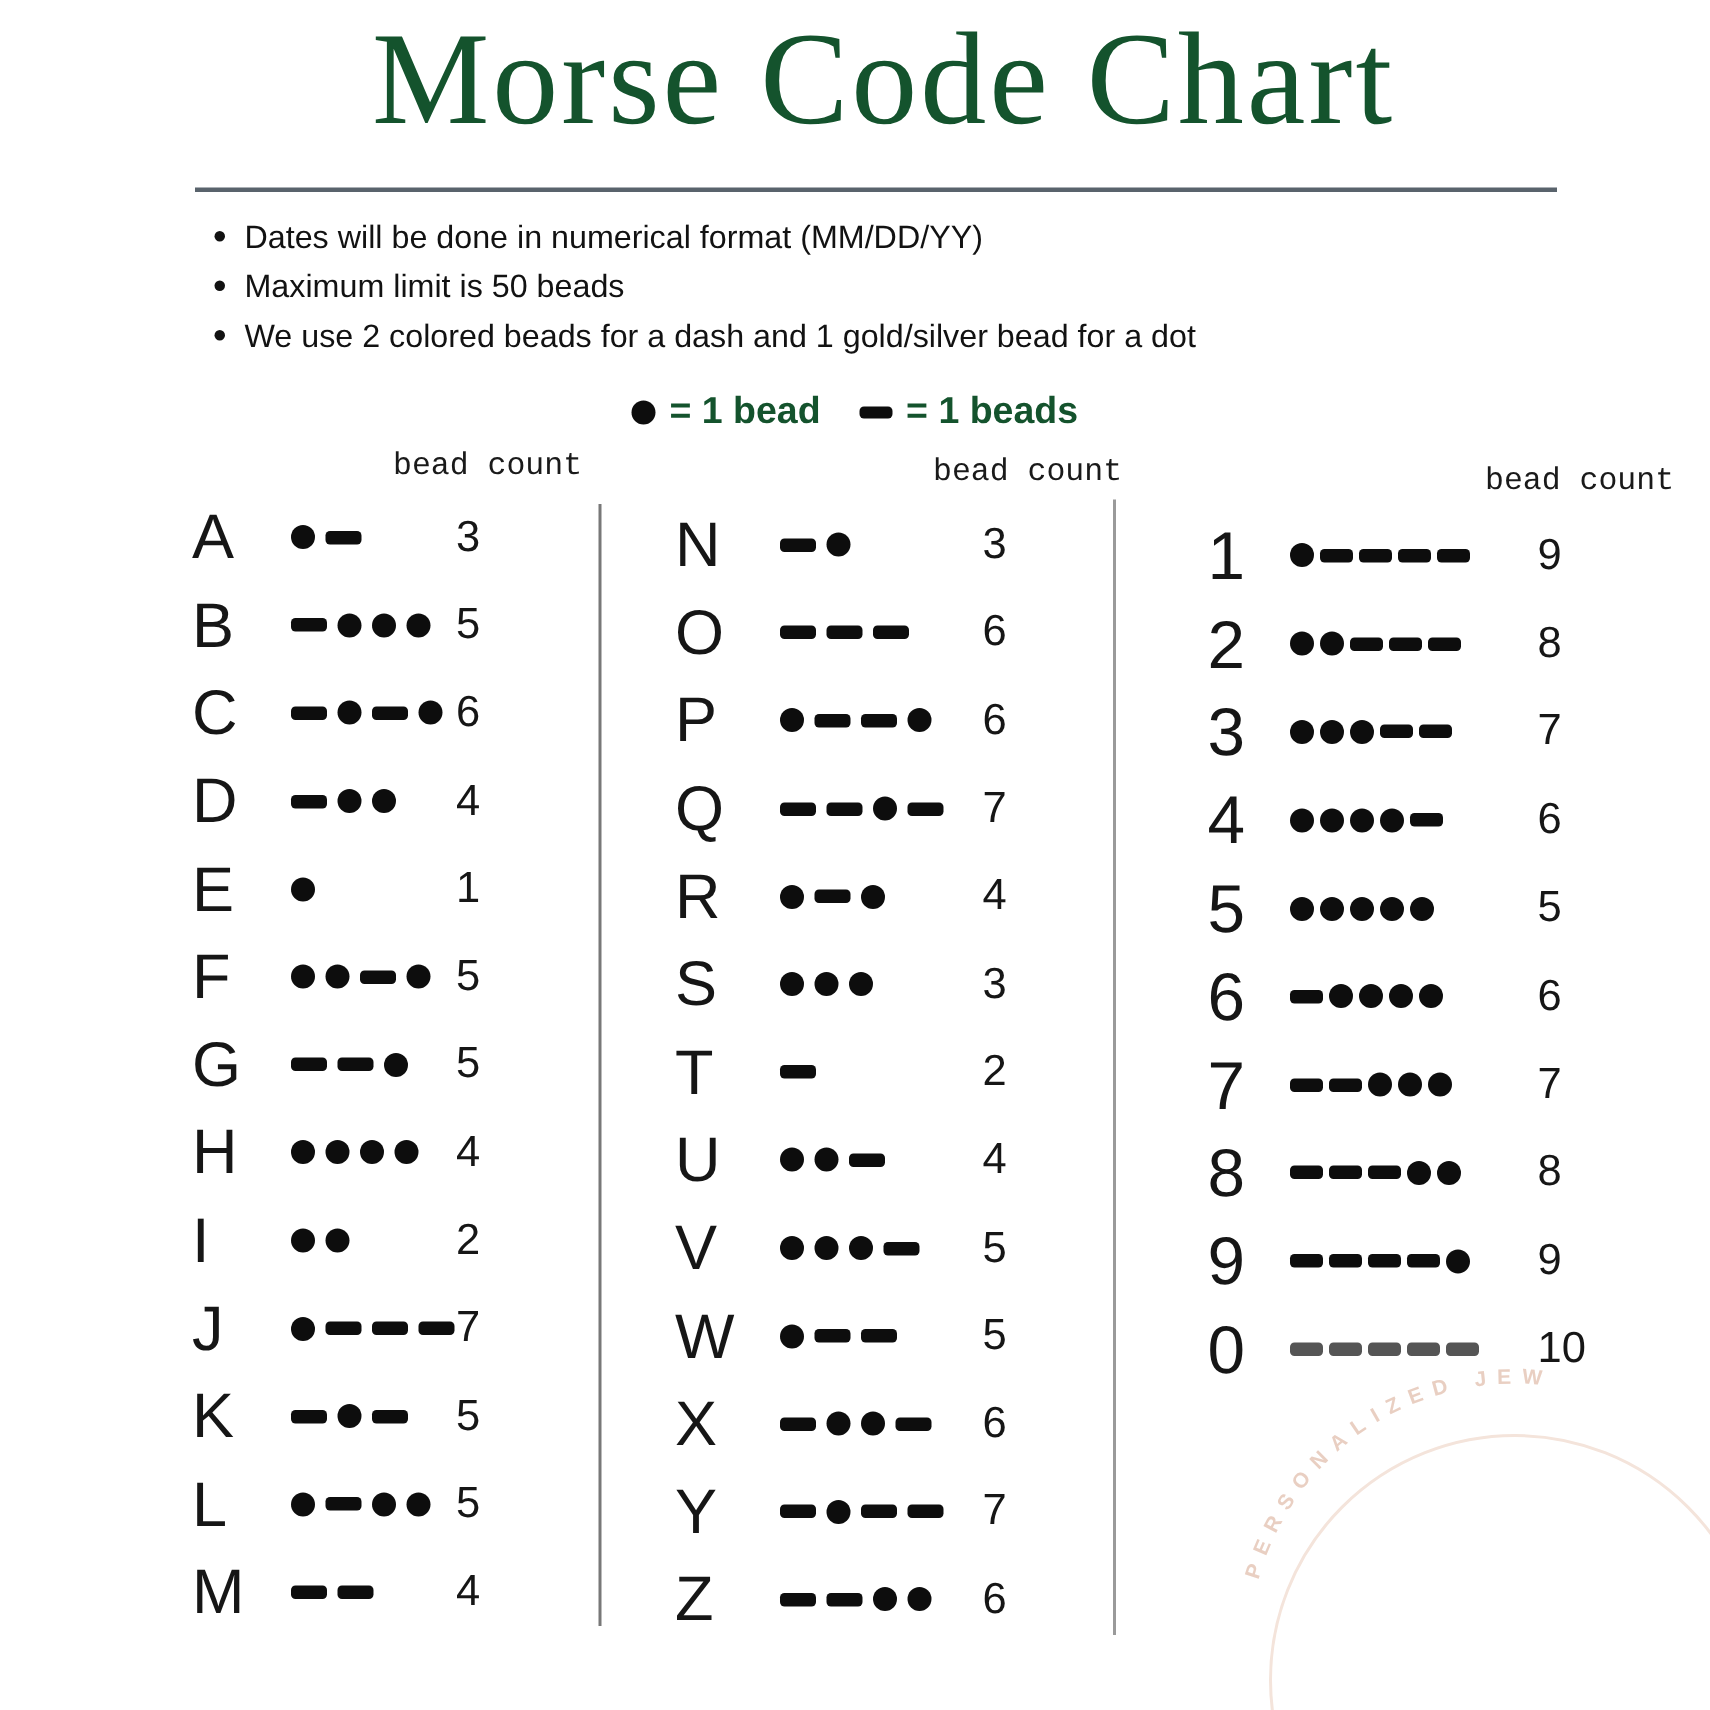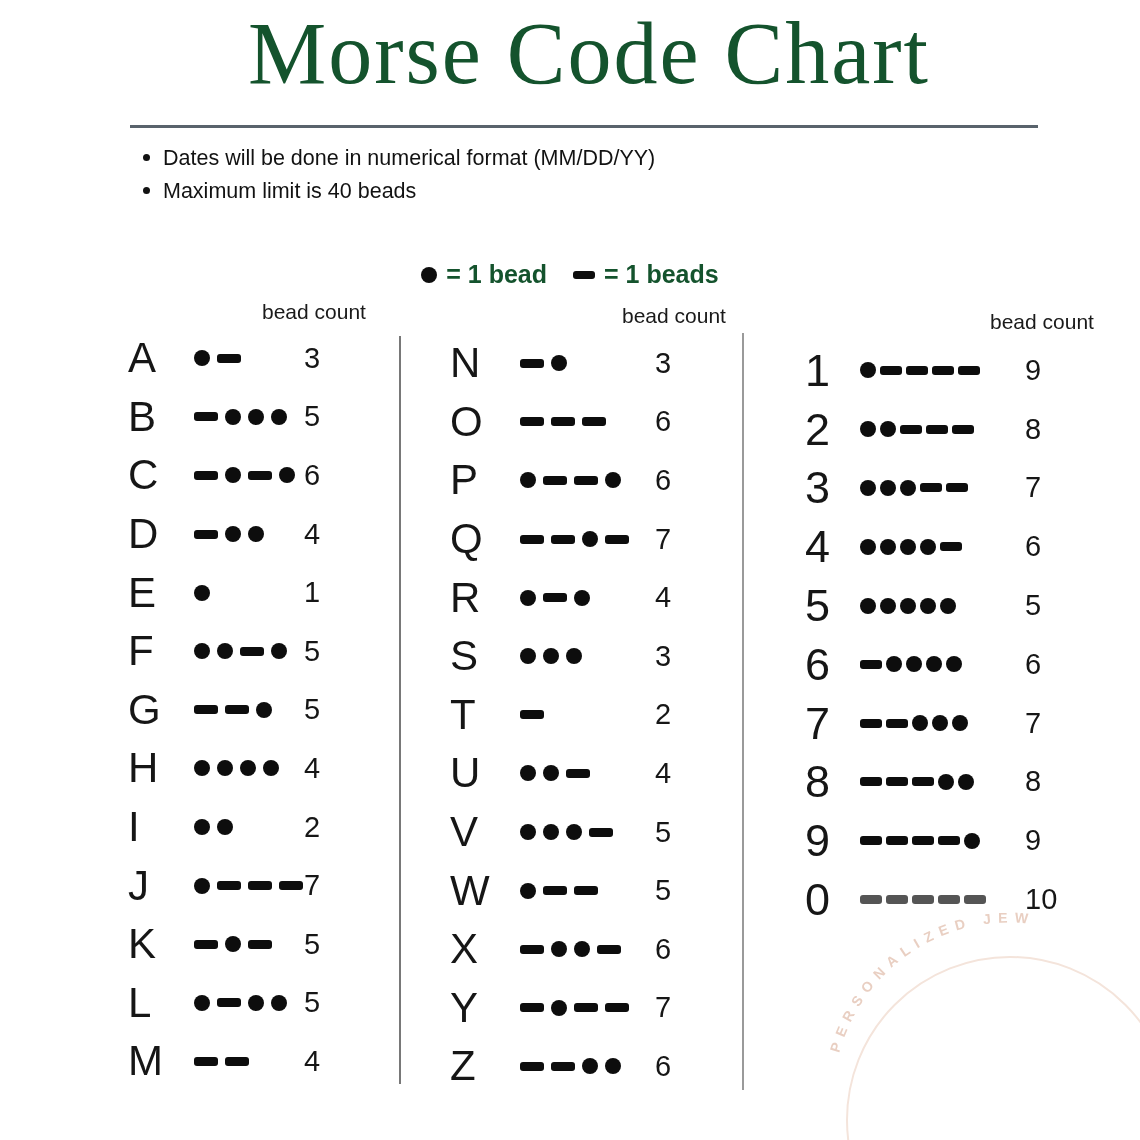--- a/index.html
+++ b/index.html
@@ -36,21 +36,21 @@
     width:16px; height:16px; border-radius:50%; background:#0d0d0d;
     display:inline-block; flex:0 0 auto;
   }
   .dash {
     width:24px; height:9px; border-radius:3px; background:#0d0d0d;
     display:inline-block; flex:0 0 auto;
   }
   .legend .dash { width:22px; height:8px; }
   .column { position:absolute; }
   .col-header {
-    font-family:Liberation Sans, sans-serif; font-size:21px; color:#1a1a1a;
+    font-family:Liberation Mono, monospace; font-size:21px; color:#1a1a1a;
     line-height:24px; white-space:nowrap;
   }
   .mrow { display:grid; align-items:center; height:58.6px; }
   .char { font-size:42px; font-weight:500; color:#161616; line-height:1; }
   .code { display:flex; align-items:center; gap:7px; }
   .count { font-size:29px; font-weight:500; color:#161616; }
   #col-letters-1 { left:128px; top:300px; }
   #col-letters-1 .col-header { margin-left:134px; }
   #col-letters-1 .rows { margin-top:5px; }
   #col-letters-1 .mrow { grid-template-columns:66px 110px auto; }
@@ -92,21 +92,25 @@
 <div class="title">Morse Code Chart</div>
 <div class="title-rule"></div>
 
 <div class="notes">
   <div class="note">
     <span class="bullet"></span>
     <span>Dates will be done in numerical format (MM/DD/YY)</span>
   </div>
   <div class="note">
     <span class="bullet"></span>
-    <span>Maximum limit is 40 beads</span>
+    <span>Maximum limit is 50 beads</span>
+  </div>
+  <div class="note">
+    <span class="bullet"></span>
+    <span>We use 2 colored beads for a dash and 1 gold/silver bead for a dot</span>
   </div>
 </div>
 
 <div class="legend">
   <span class="dot"></span>
   <span>= 1 bead</span>
   <span class="gap"></span>
   <span class="dash"></span>
   <span>= 1 beads</span>
 </div>

